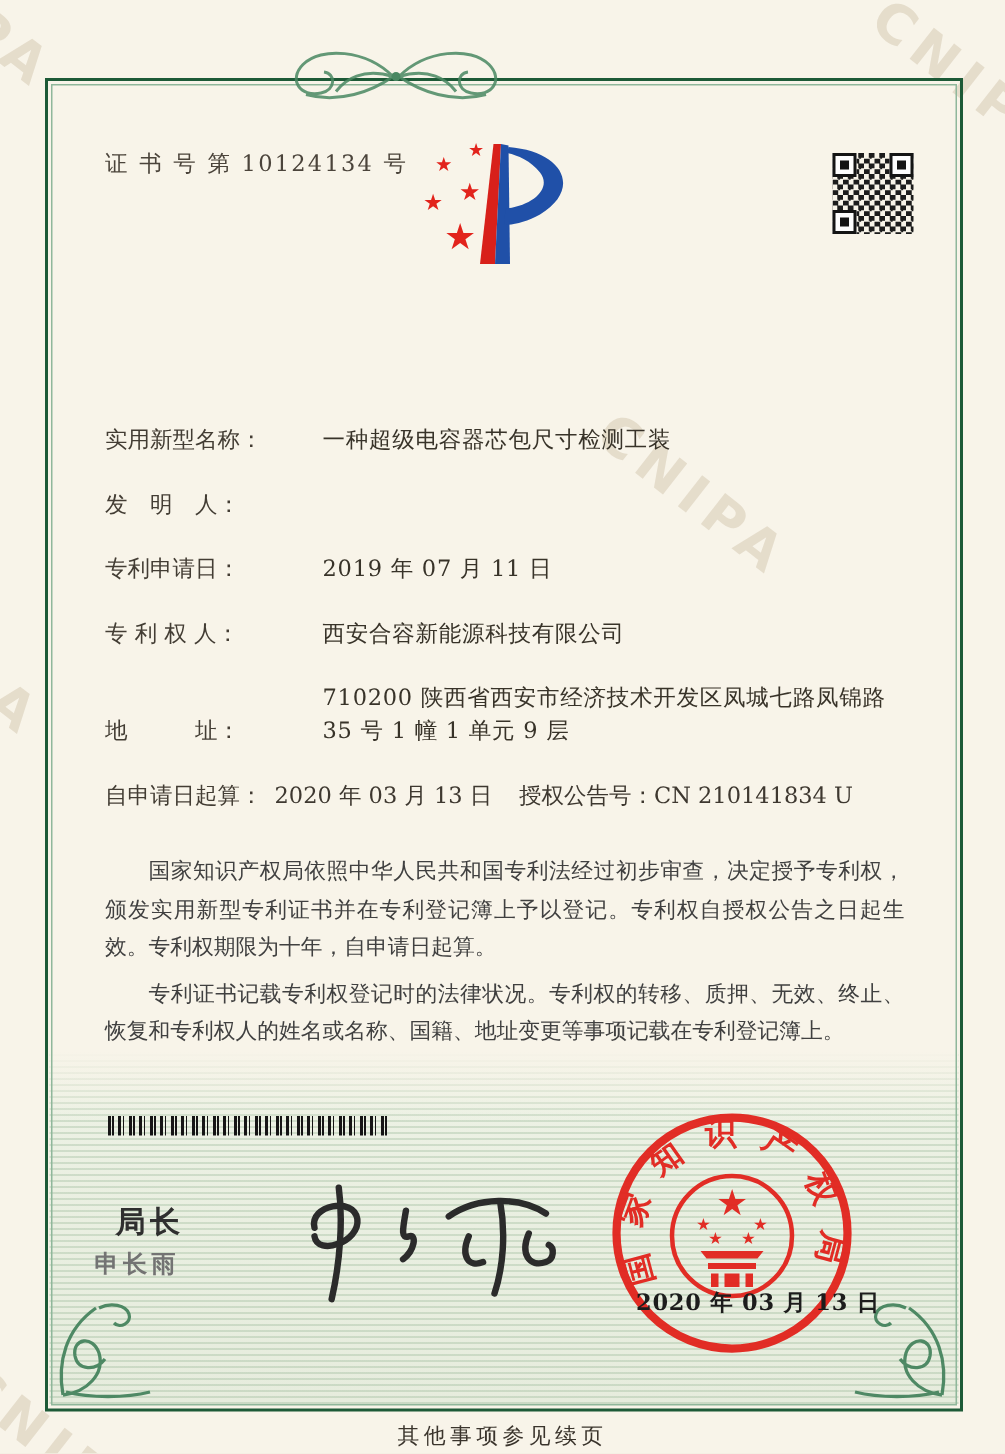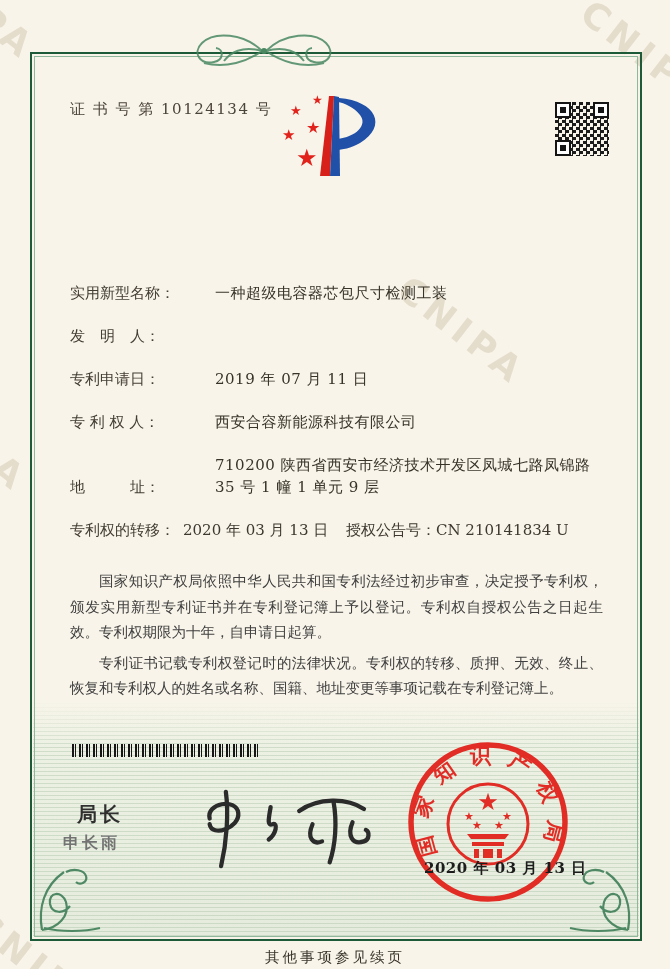--- a/index.html
+++ b/index.html
@@ -158,21 +158,21 @@
     </div>
     <div class="frow">
       <span class="flabel">专 利 权 人：</span>
       <span class="fvalue">西安合容新能源科技有限公司</span>
     </div>
     <div class="frow address">
       <span class="flabel">地　　　址：</span>
       <span class="fvalue">710200 陕西省西安市经济技术开发区凤城七路凤锦路 35 号 1 幢 1 单元 9 层</span>
     </div>
     <div class="grant-row">
-      <span class="flabel">专利权的转移：</span>
+      <span class="flabel">自申请日起算：</span>
       <span class="v1">2020 年 03 月 13 日</span>
       <span class="l2">授权公告号：</span>
       <span>CN 210141834 U</span>
     </div>
   </div>
 
   <div class="body-text">
     <p>国家知识产权局依照中华人民共和国专利法经过初步审查，决定授予专利权，颁发实用新型专利证书并在专利登记簿上予以登记。专利权自授权公告之日起生效。专利权期限为十年，自申请日起算。</p>
     <p>专利证书记载专利权登记时的法律状况。专利权的转移、质押、无效、终止、恢复和专利权人的姓名或名称、国籍、地址变更等事项记载在专利登记簿上。</p>
   </div>

